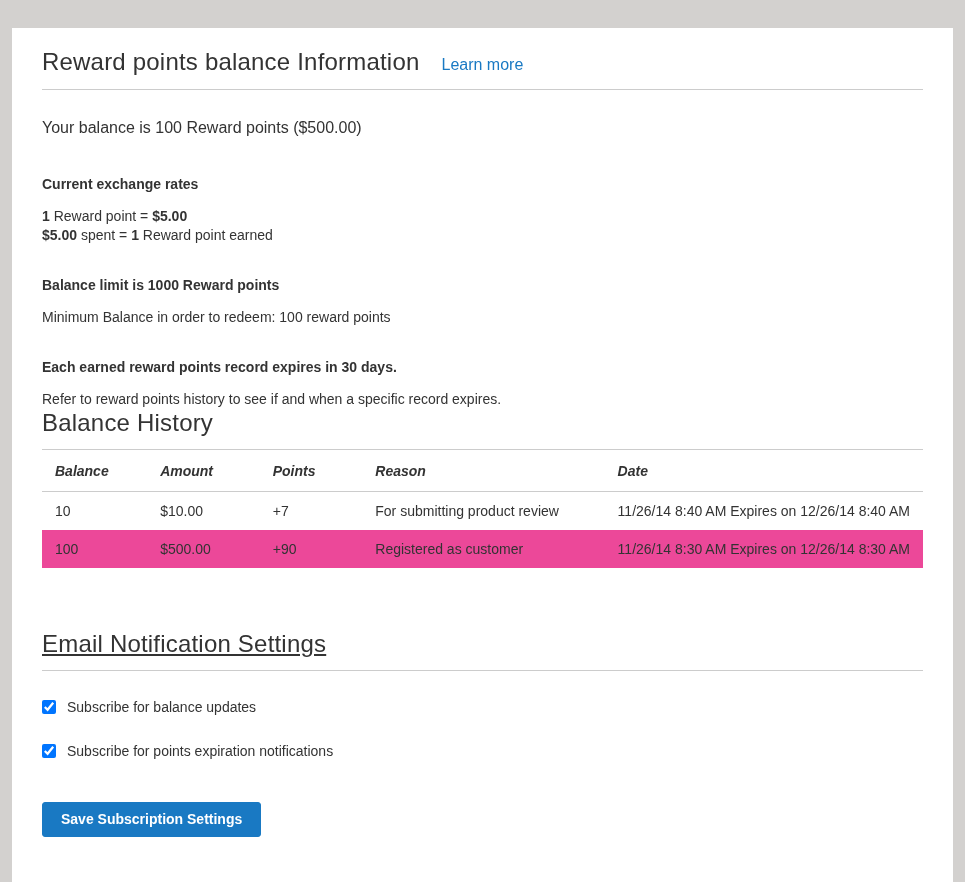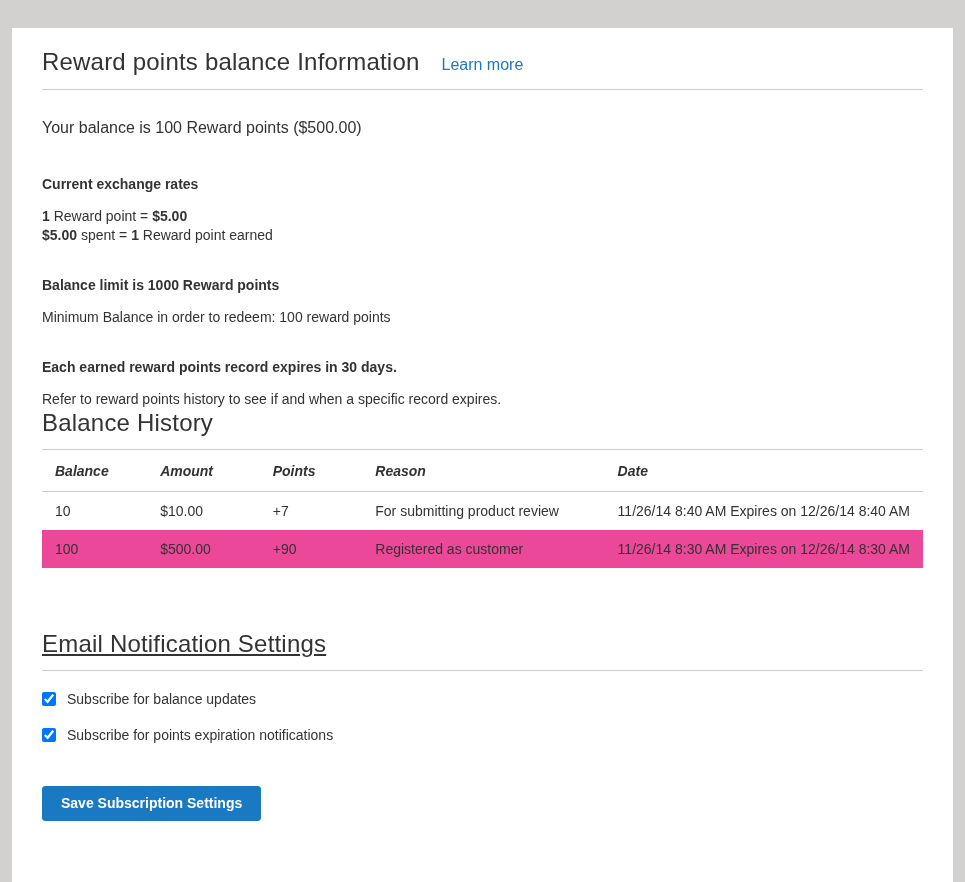--- a/index.html
+++ b/index.html
@@ -104,21 +104,21 @@
   col.c-reason  { width: 253px; }
   td.cell-date, th.cell-date { white-space: nowrap; }
   
   .email-header {
     margin-top: 62px;
     border-bottom: 1px solid #cccccc;
     padding-bottom: 12px;
     text-decoration: underline;
   }
   .checkbox-field {
-    margin-top: 20px;
+    margin-top: 28px;
     display: flex;
     align-items: center;
     font-size: 14px;
   }
   .checkbox-field + .checkbox-field { }
   .checkbox-field input[type="checkbox"] {
     width: 14px; height: 14px;
     margin-right: 11px;
     cursor: pointer;
   }

